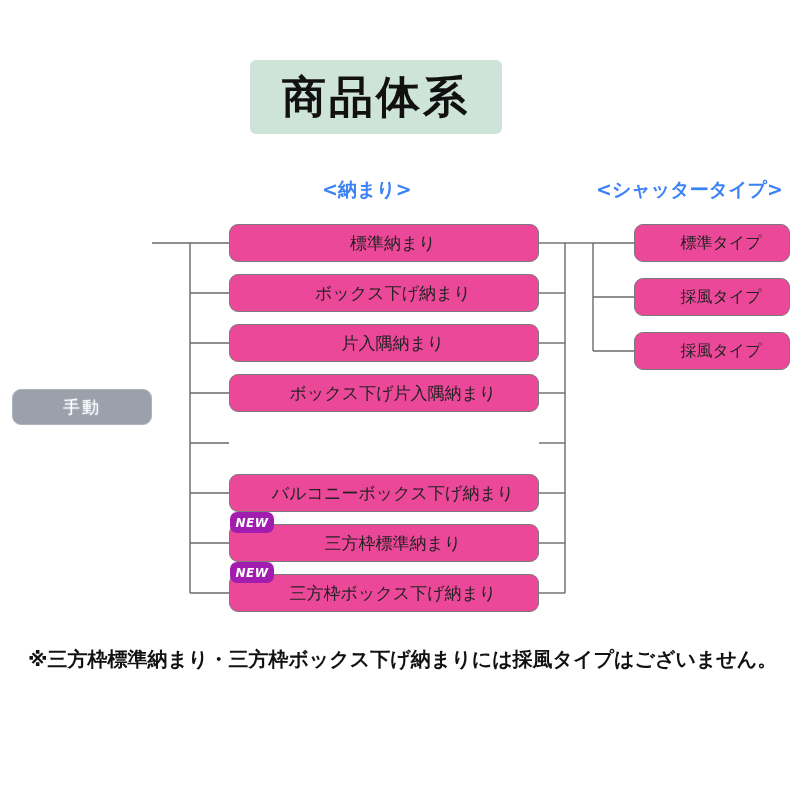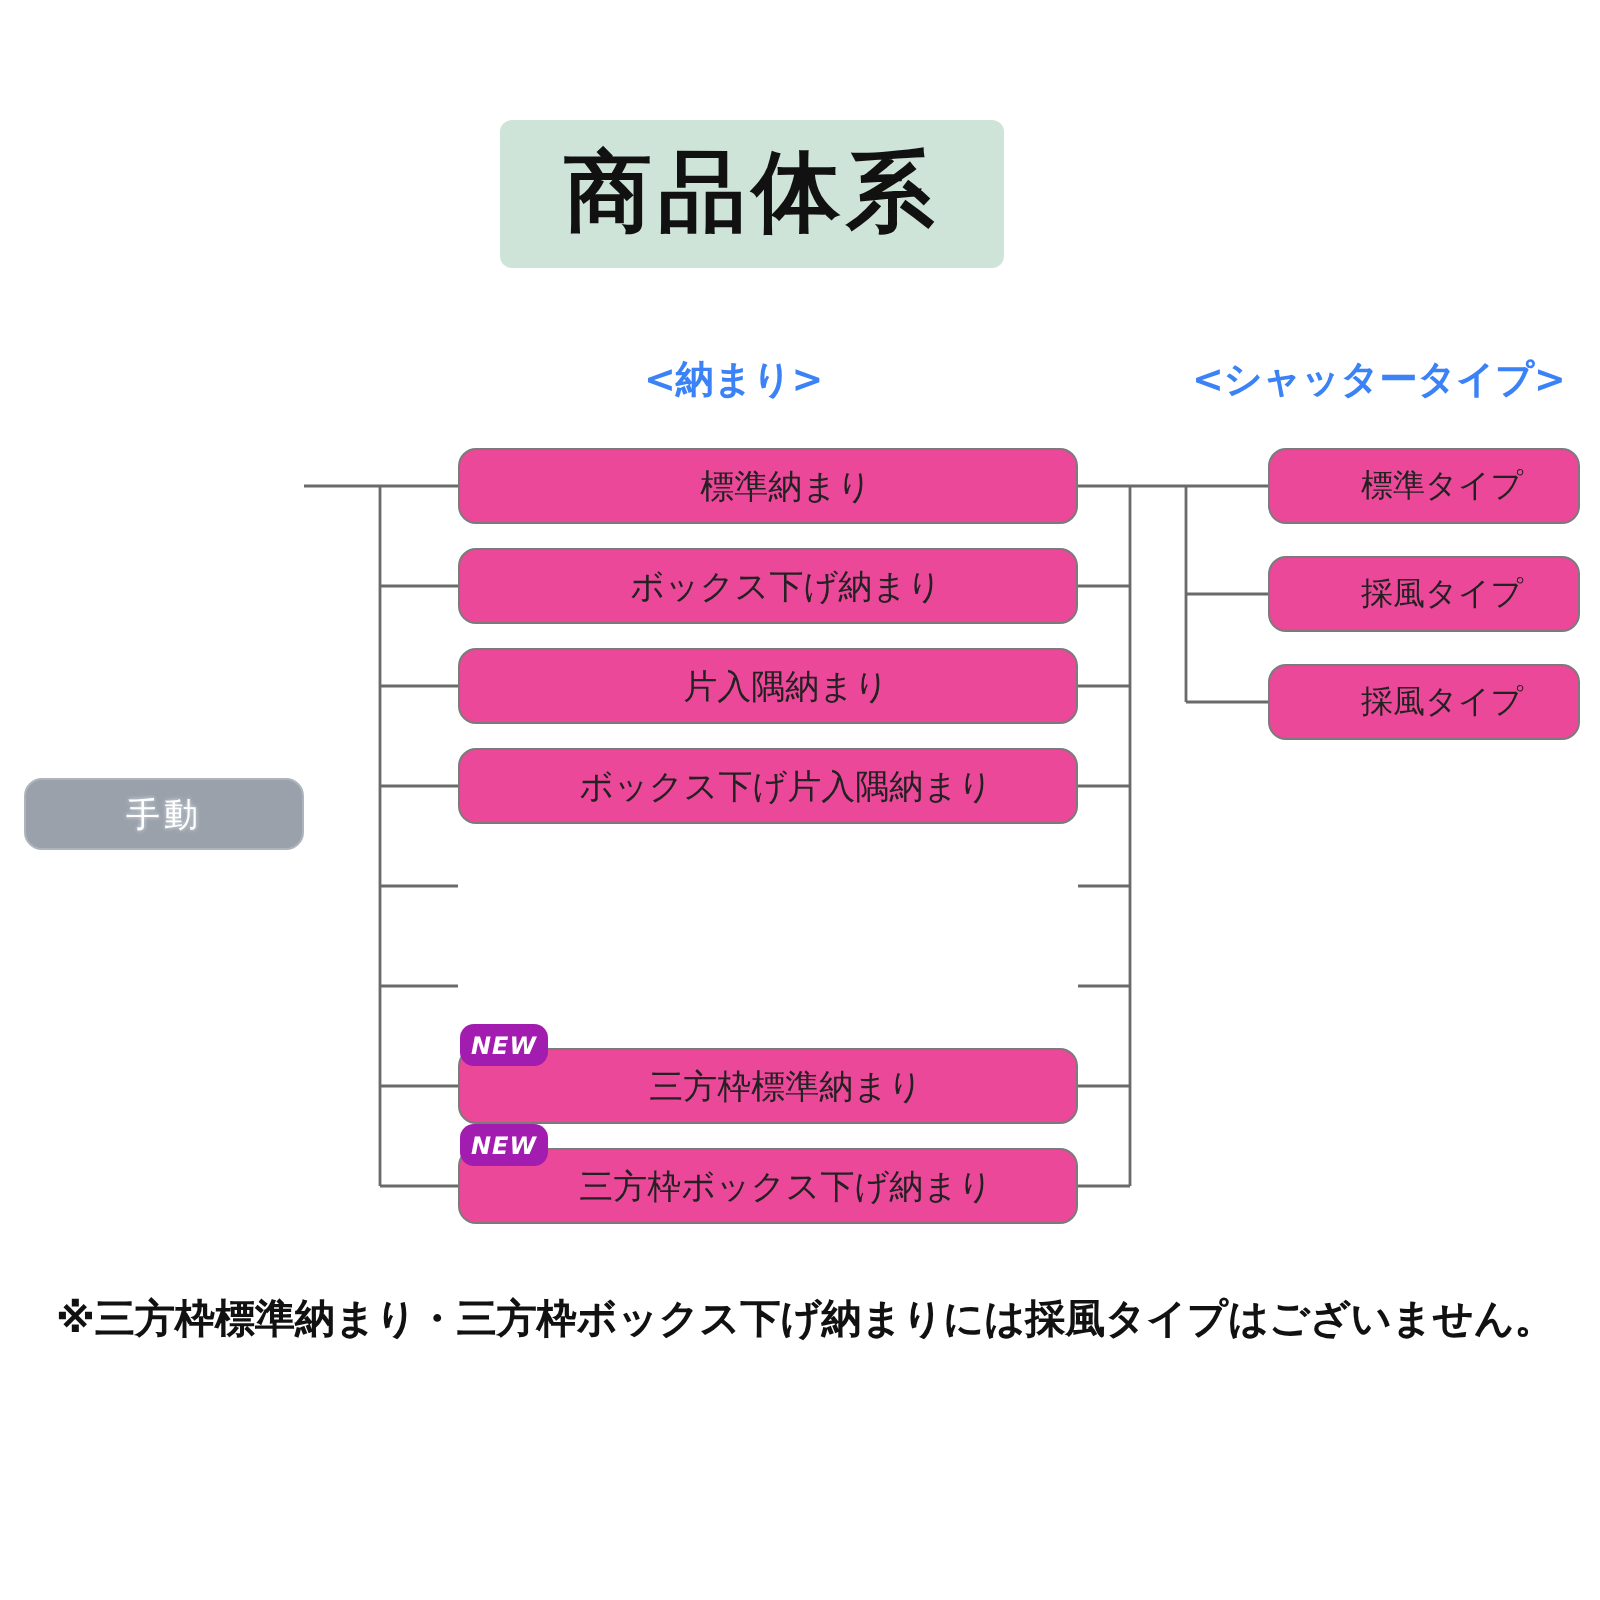--- a/index.html
+++ b/index.html
@@ -204,20 +204,23 @@
   </div>
   <div class="node node-mid" style="top:274px">
     <span>ボックス下げ納まり</span>
   </div>
   <div class="node node-mid" style="top:324px">
     <span>片入隅納まり</span>
   </div>
   <div class="node node-mid" style="top:374px">
     <span>ボックス下げ片入隅納まり</span>
   </div>
+  <div class="node node-mid" style="top:474px">
+    <span>バルコニーボックス下げ納まり</span>
+  </div>
   <div class="node node-mid" style="top:524px">
     <span>三方枠標準納まり</span>
   </div>
   <div class="node node-mid" style="top:574px">
     <span>三方枠ボックス下げ納まり</span>
   </div>
 
   <div class="new-badge" style="top:512px">NEW</div>
   <div class="new-badge" style="top:562px">NEW</div>
 

